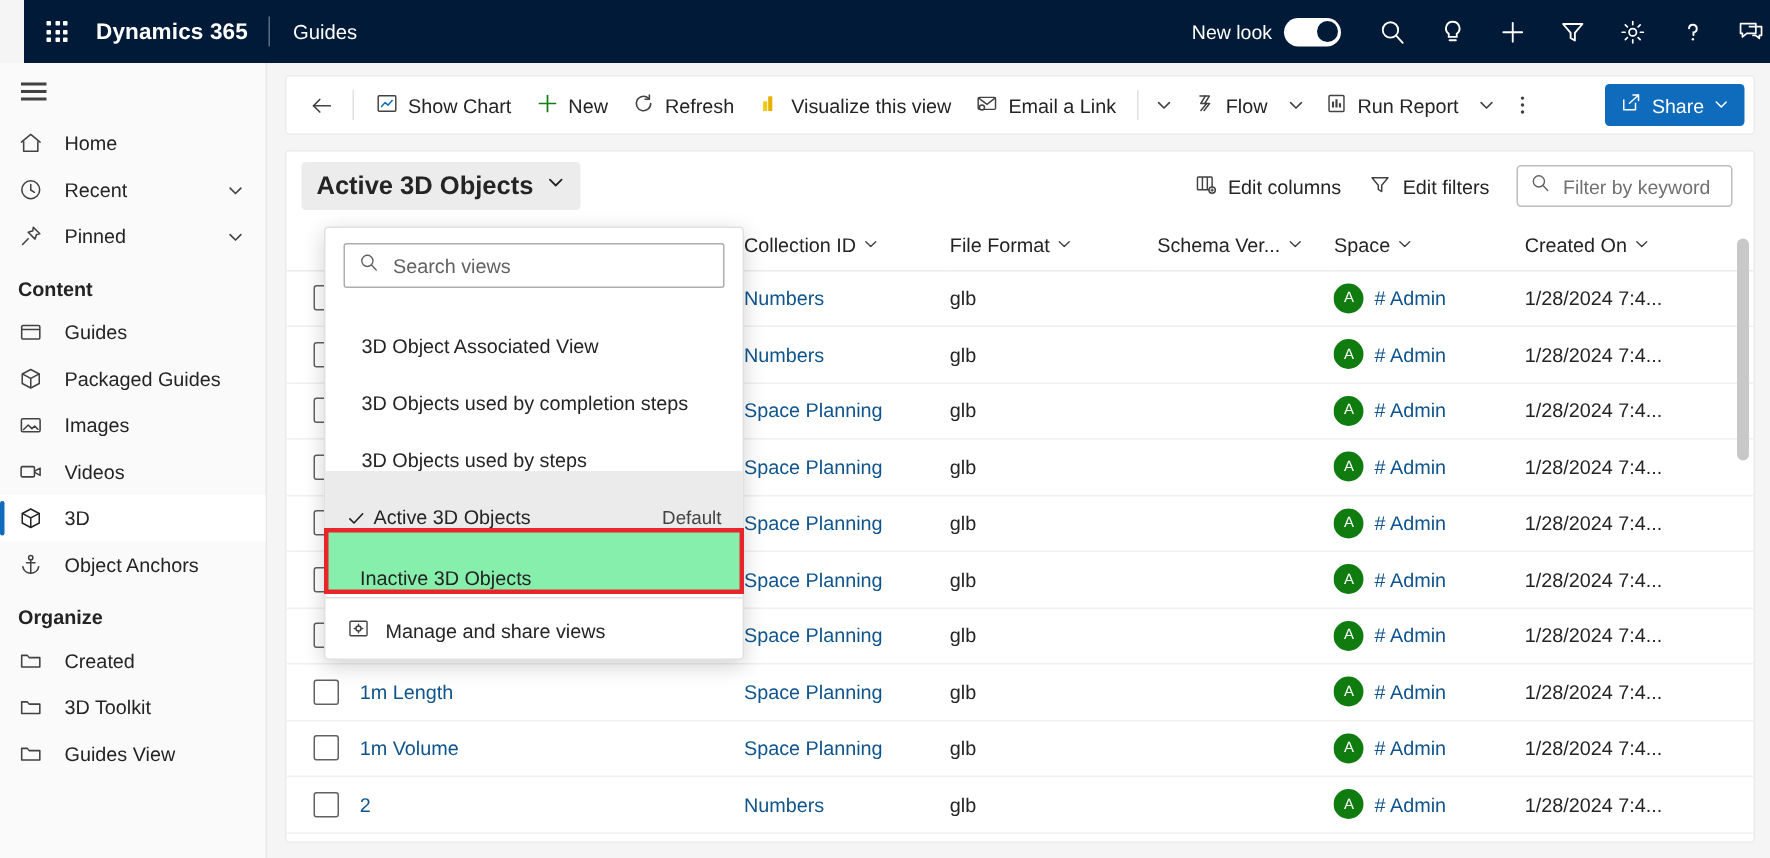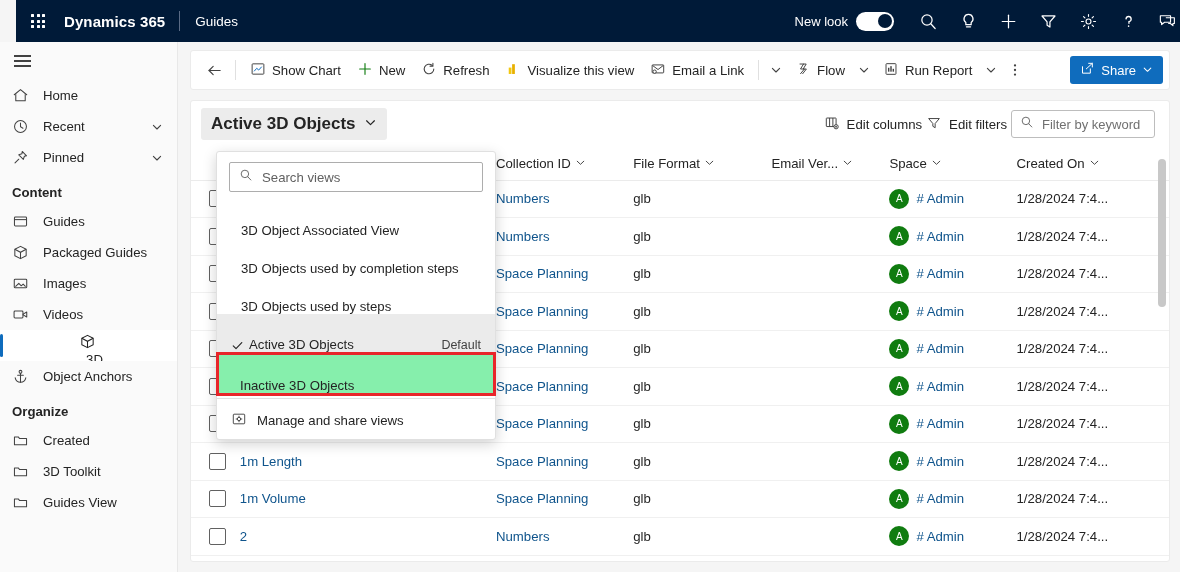--- a/index.html
+++ b/index.html
@@ -69,21 +69,21 @@
     cursor: pointer;
   }
   .hamburger .bars { width: 17px; }
   .hamburger .bars i { display: block; height: 1.4px; background: #424242; margin: 3.6px 0; }
 
   .nav-item {
     height: 31px; display: flex; align-items: center;
     padding-left: 12px; cursor: pointer; position: relative;
     font-size: 13.2px; color: #242424;
   }
-  .nav-item.selected { background: #ffffff; flex-direction: column; }
+  .nav-item.selected { background: #ffffff; }
   .nav-item.selected::before {
     content: ""; position: absolute; left: 0; top: 4px;
     width: 3px; height: 23px; background: #0f6cbd; border-radius: 2px;
   }
   .nav-ico {
     width: 22px; height: 18px; margin-right: 9px;
     display: flex; align-items: center; justify-content: flex-start;
     flex: 0 0 22px;
   }
   .nav-label { white-space: nowrap; overflow: hidden; }
@@ -143,21 +143,21 @@
   .grid-toolbar {
     height: 46px; display: flex; align-items: center;
     padding: 0 14px 0 10px;
   }
   .viewpicker {
     display: flex; align-items: center; gap: 8px;
     background: #ececec; border-radius: 3px;
     height: 32px; padding: 0 10px; cursor: pointer;
   }
   .viewpicker-label { font-size: 17px; font-weight: bold; color: #242424; white-space: nowrap; }
-  .grid-tools { margin-left: auto; display: flex; align-items: center; gap: 4px; }
+  .grid-tools { margin-left: auto; display: flex; align-items: center; gap: 18px; }
   .tool-btn {
     display: flex; align-items: center; gap: 7px;
     font-size: 13.2px; color: #242424; cursor: pointer; white-space: nowrap;
   }
   .searchbox {
     display: flex; align-items: center; gap: 8px;
     width: 144px; height: 28px; padding: 0 8px;
     border: 1px solid #bdbdbd; border-radius: 3px; background: #fff;
   }
   .searchbox input {
@@ -654,21 +654,21 @@
                 <span>File Format</span>
                 <span>
                   <svg width="11" height="11" viewBox="0 0 12 12" fill="none" stroke="#424242" stroke-width="1.05">
                     <path d="M2.4 4.6 6 8l3.6-3.4" stroke-linecap="round" stroke-linejoin="round"></path>
                     </svg>
                 </span>
               </div>
             </th>
             <th class="col-schema">
               <div class="th-inner">
-                <span>Email Ver...</span>
+                <span>Schema Ver...</span>
                 <span>
                   <svg width="11" height="11" viewBox="0 0 12 12" fill="none" stroke="#424242" stroke-width="1.05">
                     <path d="M2.4 4.6 6 8l3.6-3.4" stroke-linecap="round" stroke-linejoin="round"></path>
                     </svg>
                 </span>
               </div>
             </th>
             <th class="col-owner">
               <div class="th-inner">
                 <span>Space</span>

